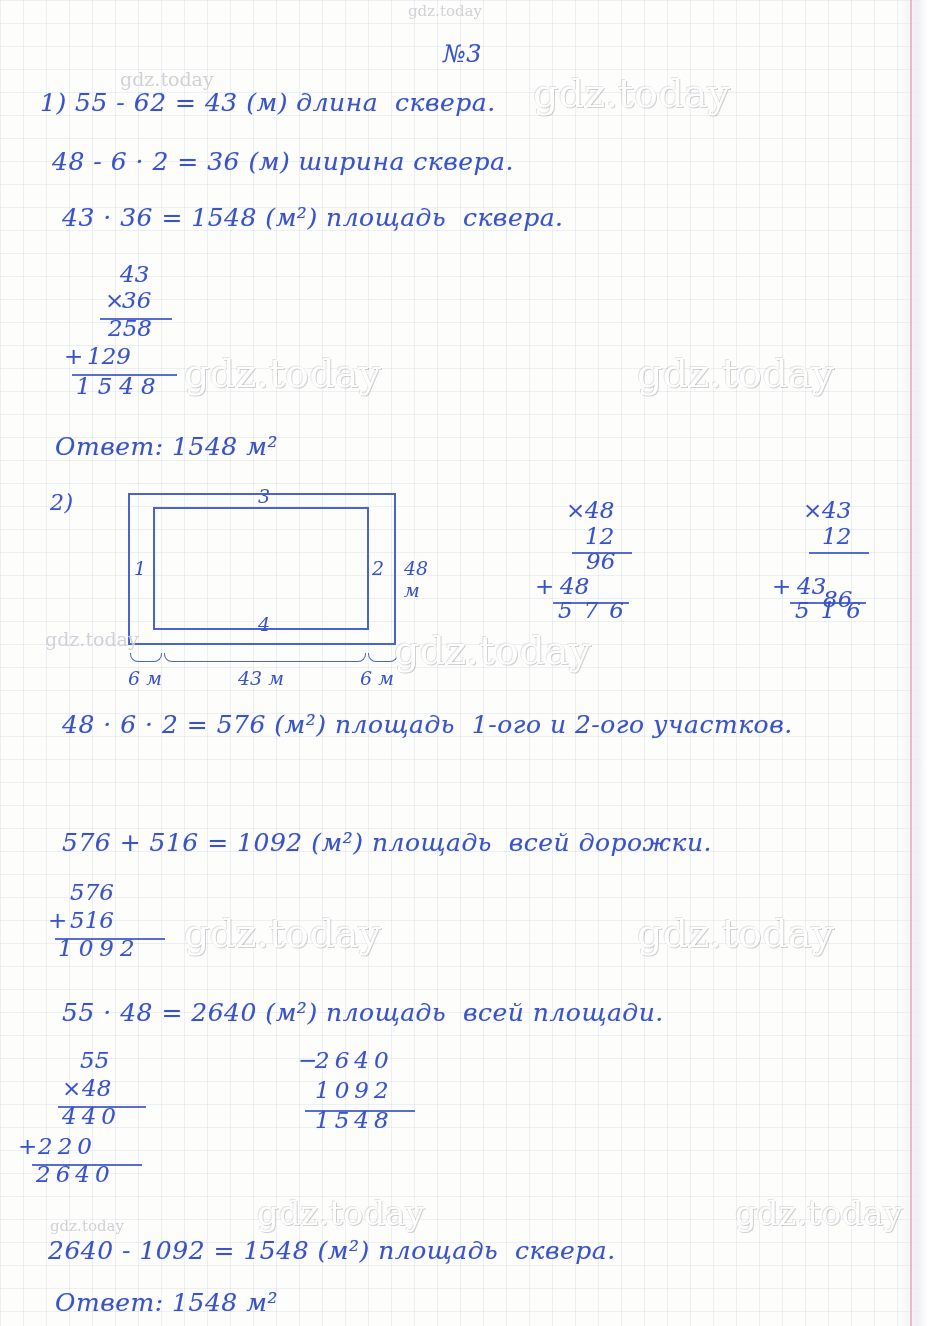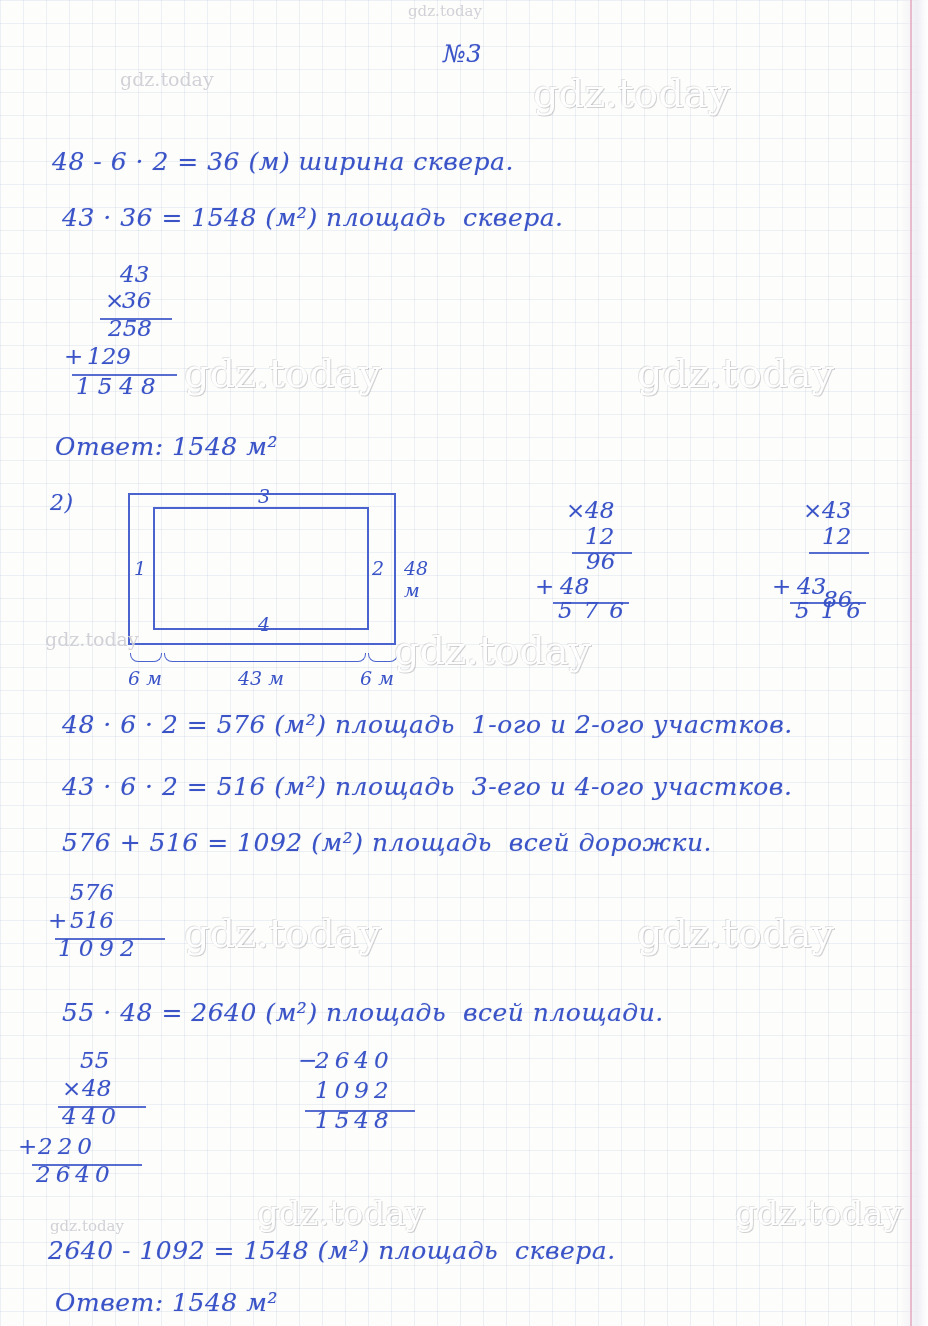--- a/index.html
+++ b/index.html
@@ -110,20 +110,21 @@
   }
 </style>
 </head>
 <body>
 
 <div id="page">
   <div id="grid"></div>
 
   <div class="hw title" style="left:443px; top:40px;">№3</div>
 
+  <div class="hw l" style="left:40px; top:88px;">1) 55 - 62 = 43 (м) длина  сквера.</div>
   <div class="hw l" style="left:52px; top:147px;">48 - 6 · 2 = 36 (м) ширина сквера.</div>
   <div class="hw l" style="left:62px; top:203px;">43 · 36 = 1548 (м²) площадь  сквера.</div>
 
   <div class="col-calc" style="left:120px; top:262px;">43</div>
   <div class="col-calc" style="left:105px; top:288px;">×</div>
   <div class="col-calc" style="left:122px; top:288px;">36</div>
   <div class="rule" style="left:100px; top:318px; width:72px;"></div>
   <div class="col-calc" style="left:108px; top:316px;">258</div>
   <div class="col-calc" style="left:64px; top:344px;">+</div>
   <div class="col-calc" style="left:87px; top:344px;">129</div>
@@ -174,21 +175,20 @@
   <div class="col-calc" style="left:822px; top:498px;">43</div>
   <div class="col-calc" style="left:822px; top:524px;">12</div>
   <div class="rule" style="left:809px; top:552px; width:60px;"></div>
   <div class="col-calc" style="left:823px; top:549px;margin-top:38px;">86</div>
   <div class="col-calc" style="left:772px; top:574px;">+</div>
   <div class="col-calc" style="left:797px; top:574px;">43</div>
   <div class="rule" style="left:790px; top:602px; width:76px;"></div>
   <div class="col-calc" style="left:795px; top:598px; letter-spacing:11px;">516</div>
 
   <div class="hw l" style="left:62px; top:710px;">48 · 6 · 2 = 576 (м²) площадь  1-ого и 2-ого участков.</div>
-  <div class="hw l" style="left:62px; top:772px;">43 · 6 · 2 = 516 (м²) площадь  3-его и 4-ого участков.</div>
   <div class="hw l" style="left:62px; top:828px;">576 + 516 = 1092 (м²) площадь  всей дорожки.</div>
 
   <div class="col-calc" style="left:70px; top:880px;">576</div>
   <div class="col-calc" style="left:48px; top:908px;">+</div>
   <div class="col-calc" style="left:70px; top:908px;">516</div>
   <div class="rule" style="left:55px; top:938px; width:110px;"></div>
   <div class="col-calc" style="left:58px; top:936px; letter-spacing:6px;">1092</div>
 
   <div class="hw l" style="left:62px; top:998px;">55 · 48 = 2640 (м²) площадь  всей площади.</div>
 

